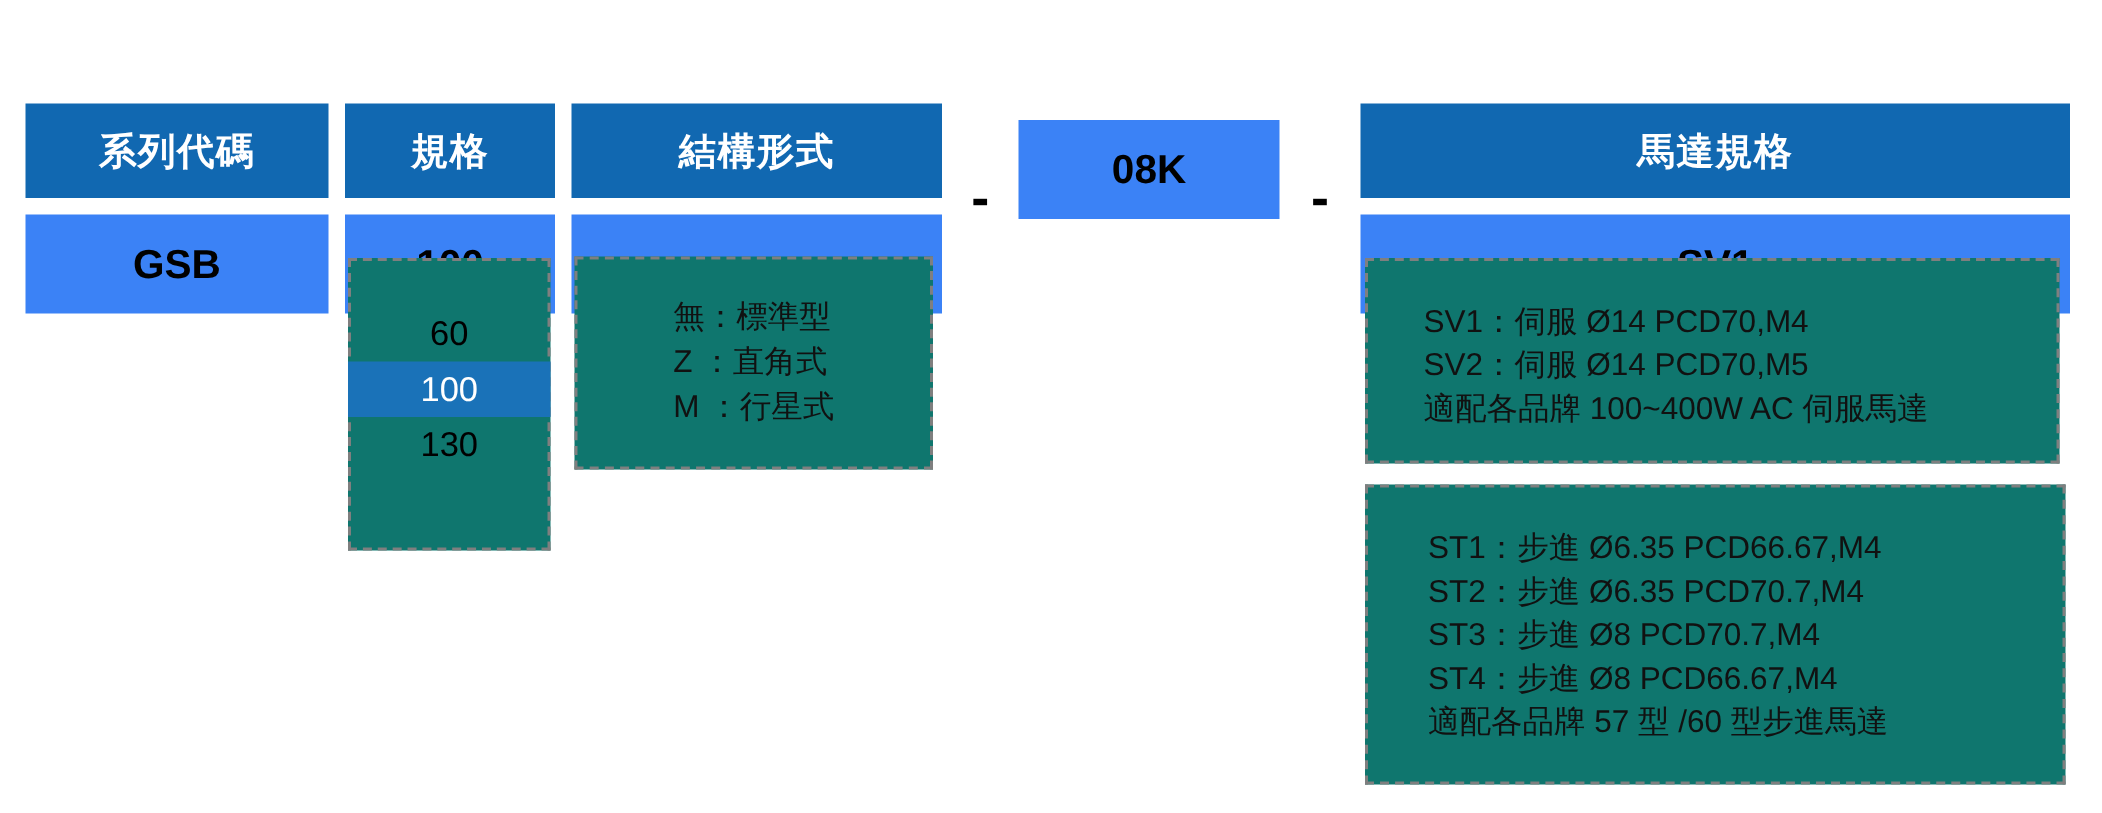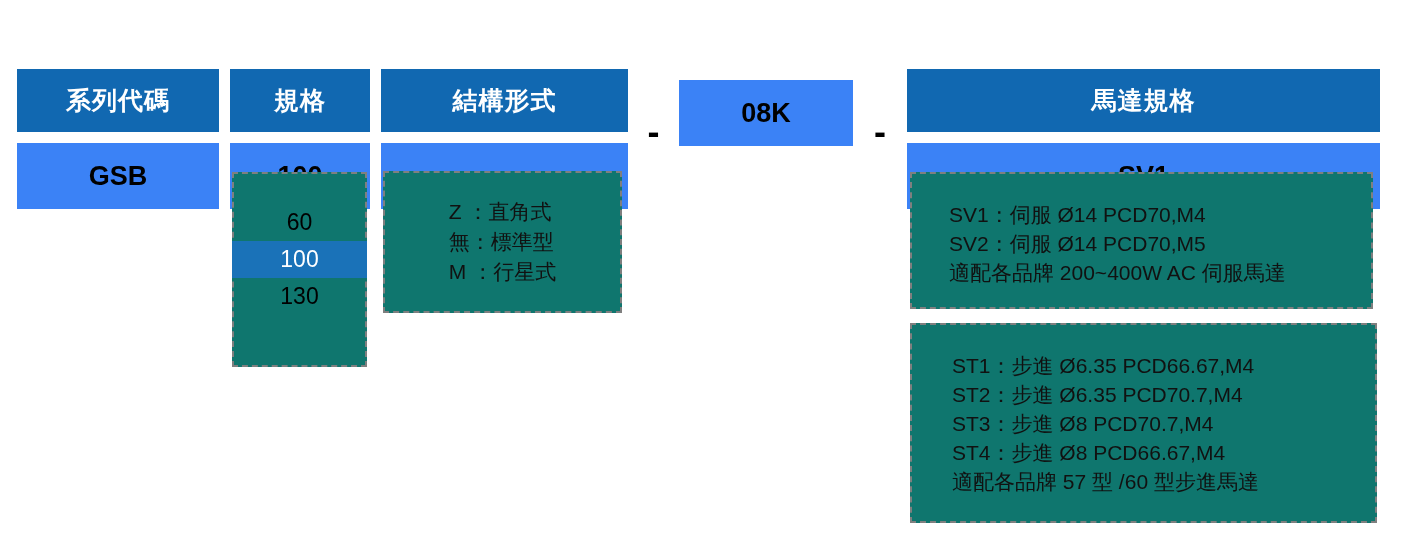--- a/index.html
+++ b/index.html
@@ -92,30 +92,30 @@
   </div>
 
   <div class="dashed size-box">
     <div class="size-opt">60</div>
     <div class="size-opt selected">100</div>
     <div class="size-opt">130</div>
   </div>
 
   <div class="dashed struct-box">
     <div class="struct-list">
+      <div class="motor-line">無：標準型</div>
       <div class="motor-line">Z ：直角式</div>
-      <div class="motor-line">無：標準型</div>
       <div class="motor-line">M ：行星式</div>
     </div>
   </div>
 
   <div class="dashed motor-box sv-box">
     <div class="motor-line">SV1：伺服 Ø14 PCD70,M4</div>
     <div class="motor-line">SV2：伺服 Ø14 PCD70,M5</div>
-    <div class="motor-line">適配各品牌 200~400W AC 伺服馬達</div>
+    <div class="motor-line">適配各品牌 100~400W AC 伺服馬達</div>
   </div>
 
   <div class="dashed motor-box st-box">
     <div class="motor-line">ST1：步進 Ø6.35 PCD66.67,M4</div>
     <div class="motor-line">ST2：步進 Ø6.35 PCD70.7,M4</div>
     <div class="motor-line">ST3：步進 Ø8 PCD70.7,M4</div>
     <div class="motor-line">ST4：步進 Ø8 PCD66.67,M4</div>
     <div class="motor-line">適配各品牌 57 型 /60 型步進馬達</div>
   </div>
 

